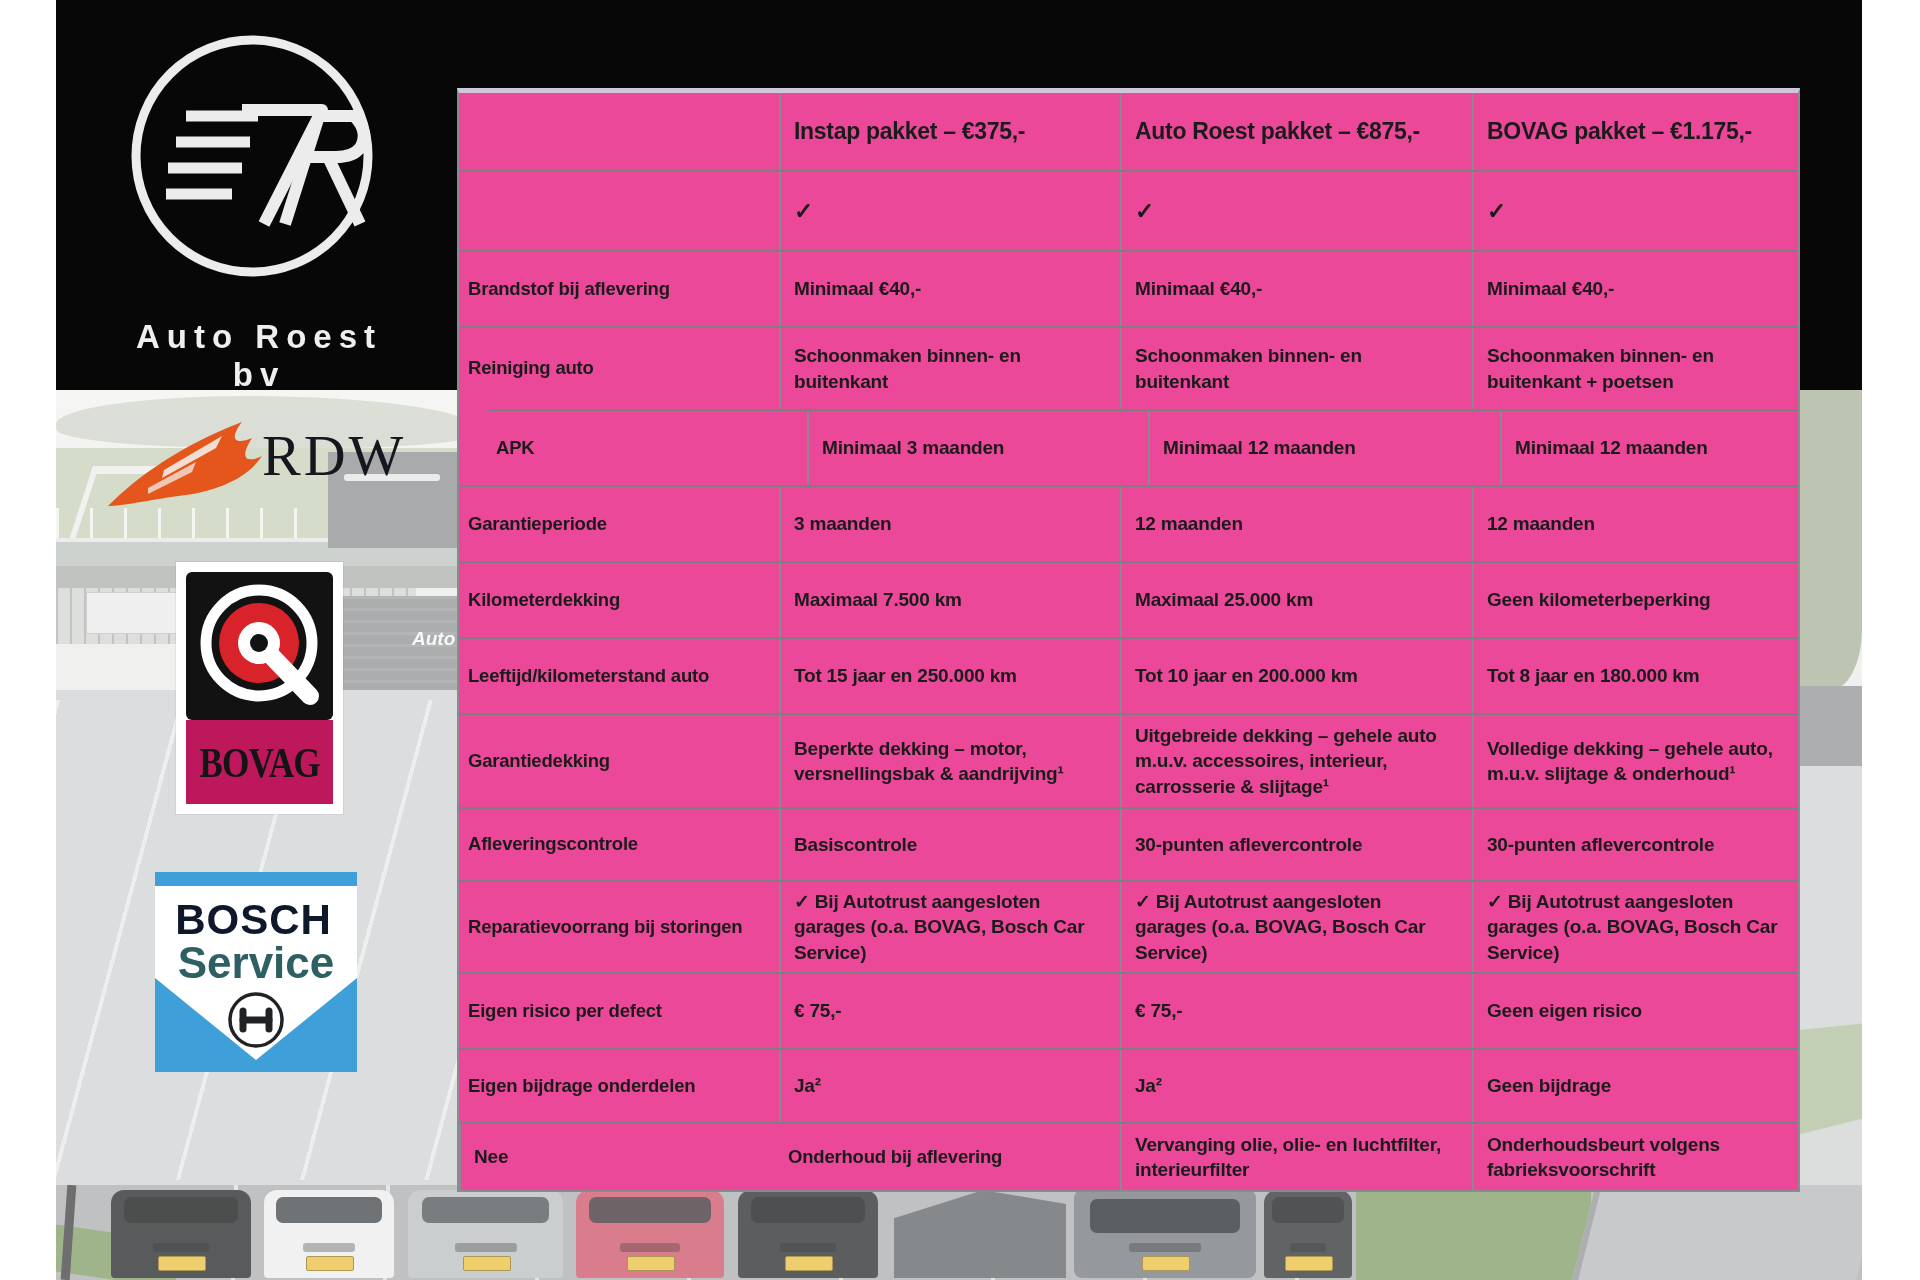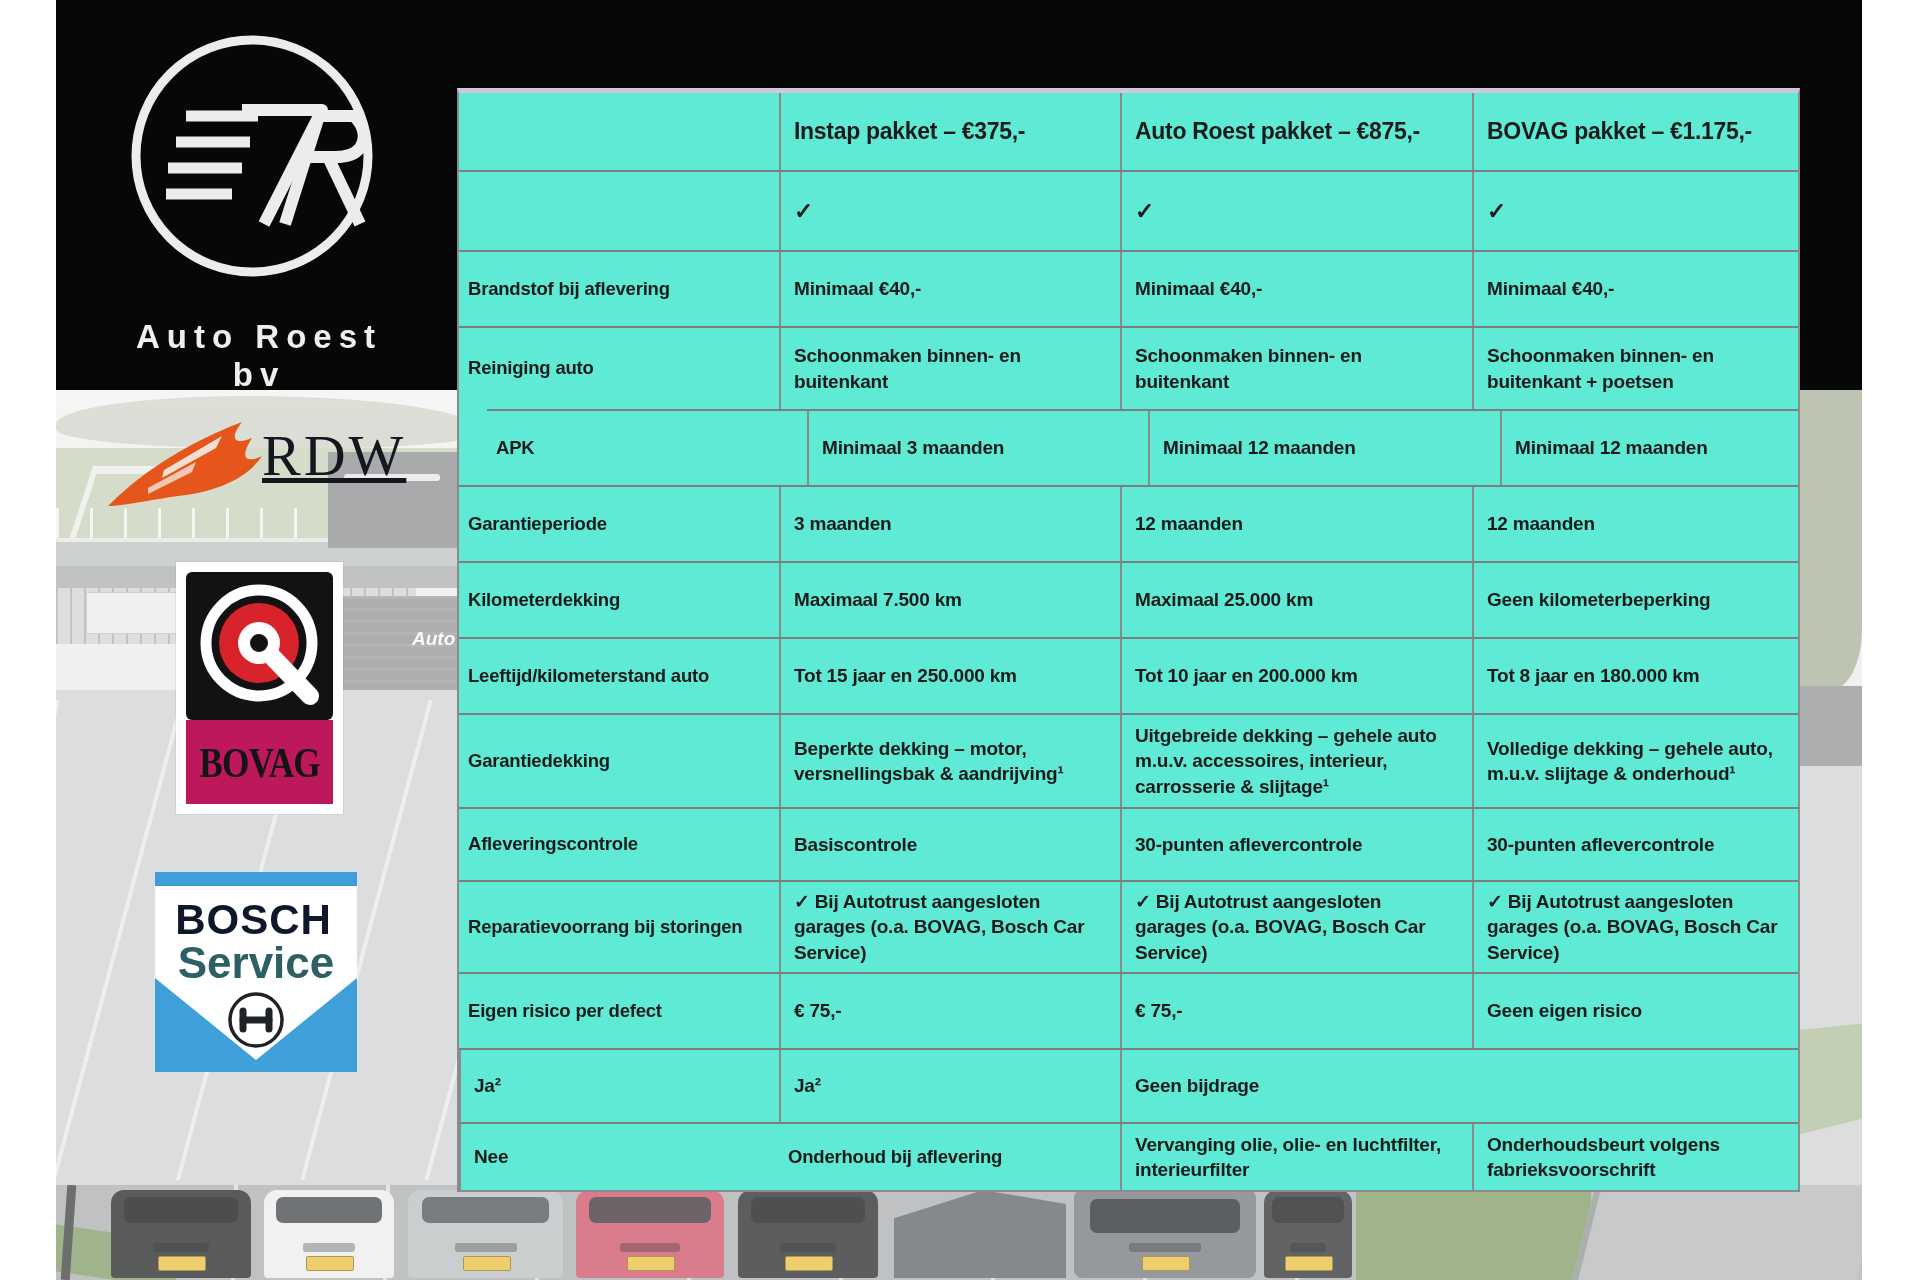--- a/index.html
+++ b/index.html
@@ -70,38 +70,38 @@
   .bcar .gr{position:absolute;left:30%;bottom:26px;width:40%;height:9px;background:rgba(0,0,0,.35);border-radius:3px;}
   .bvan{border-radius:8px;}
   .bvan .ws{top:9px;height:34px;}
   .bbox{border-radius:0;clip-path:polygon(0 32%,52% 0,100% 16%,100% 100%,0 100%);}
   .spole{position:absolute;left:8px;top:0;width:9px;height:95px;background:#3c3c3c;transform:rotate(4deg);}
 
   
   #rdw{left:104px;top:414px;width:310px;height:100px;z-index:4;}
   #rdw .flame{position:absolute;left:0;top:0;}
   #rdw .rdw-text{position:absolute;left:158px;top:8px;font-family:"Liberation Serif",serif;
-                 font-size:58px;font-weight:400;color:#16161e;letter-spacing:3px;text-decoration:underline;}
+                 font-size:58px;font-weight:400;color:#16161e;letter-spacing:3px;}
   #bovag{left:176px;top:562px;width:167px;height:252px;background:#fff;padding:0;z-index:4;
          box-shadow:0 0 0 1px rgba(0,0,0,.05);}
   #bovag .emblem{position:absolute;left:10px;top:10px;width:147px;height:148px;}
   #bovag .ystrip{position:absolute;left:10px;top:158px;width:147px;height:84px;background:#be185d;
                  display:flex;align-items:center;justify-content:center;font-family:Liberation Serif, serif;}
   #bovag .ystrip span{font-size:43px;font-weight:700;color:#141414;transform:scaleX(.82);letter-spacing:-1px;}
   #bosch{left:155px;top:872px;width:202px;height:200px;background:#3f9fd9;z-index:4;}
   #bosch .shield{position:absolute;left:0;top:0;width:202px;height:200px;background:#fff;
                  clip-path:polygon(0 7%,100% 7%,100% 53%,50% 94%,0 53%);}
   #bosch .l1{position:absolute;left:0;top:24px;width:197px;text-align:center;
              font-size:42px;font-weight:700;color:#0f172a;letter-spacing:1px;}
   #bosch .l2{position:absolute;left:0;top:66px;width:202px;text-align:center;
              font-size:44px;font-weight:700;color:#2d5f63;}
   #bosch .arm{position:absolute;left:71px;top:118px;}
 
   
-  #pkg-table{left:457px;top:88px;width:1343px;z-index:5;background:#5eead4;
+  #pkg-table{left:457px;top:88px;width:1343px;z-index:5;background:#ec4899;
              border-top:5px solid #cfc8dc;border-left:2px solid #8b8b8f;border-right:2px solid #8b8b8f;
              border-bottom:2px solid #8b8b8f;box-sizing:border-box;}
   .trow{display:grid;grid-template-columns:320px 341px 352px 326px;}
   .trow + .trow{border-top:2px solid #7e7e82;}
   .cell{display:flex;align-items:center;box-sizing:border-box;color:#1b1b1b;font-weight:700;
         padding:6px 16px 6px 13px;line-height:1.32;letter-spacing:-0.2px;}
   .cell.c0{padding-left:9px;font-size:18.5px;}
   .cell:not(.c0){border-left:2px solid #8a8a8e;font-size:19px;}
   .trow.r0 .cell{font-size:23px;letter-spacing:-0.3px;}
   .trow.r1 .cell{font-size:23px;}
@@ -334,20 +334,21 @@
       <div class="cell c2">✓ Bij Autotrust aangesloten garages (o.a. BOVAG, Bosch Car Service)</div>
       <div class="cell c3">✓ Bij Autotrust aangesloten garages (o.a. BOVAG, Bosch Car Service)</div>
     </div>
     <div class="trow r11" style="height: 74px;">
       <div class="cell c0">Eigen risico per defect</div>
       <div class="cell c1">€ 75,-</div>
       <div class="cell c2">€ 75,-</div>
       <div class="cell c3">Geen eigen risico</div>
     </div>
     <div class="trow r12" style="height: 72px;">
+      <div class="cell c0">Eigen bijdrage onderdelen</div>
       <div class="cell c1">Ja²</div>
       <div class="cell c2">Ja²</div>
       <div class="cell c3">Geen bijdrage</div>
     </div>
     <div class="trow r13" style="height: 66px;">
       <div class="cell c1">Nee</div>
       <div class="cell c0">Onderhoud bij aflevering</div>
       <div class="cell c2">Vervanging olie, olie- en luchtfilter, interieurfilter</div>
       <div class="cell c3">Onderhoudsbeurt volgens fabrieksvoorschrift</div>
     </div>

